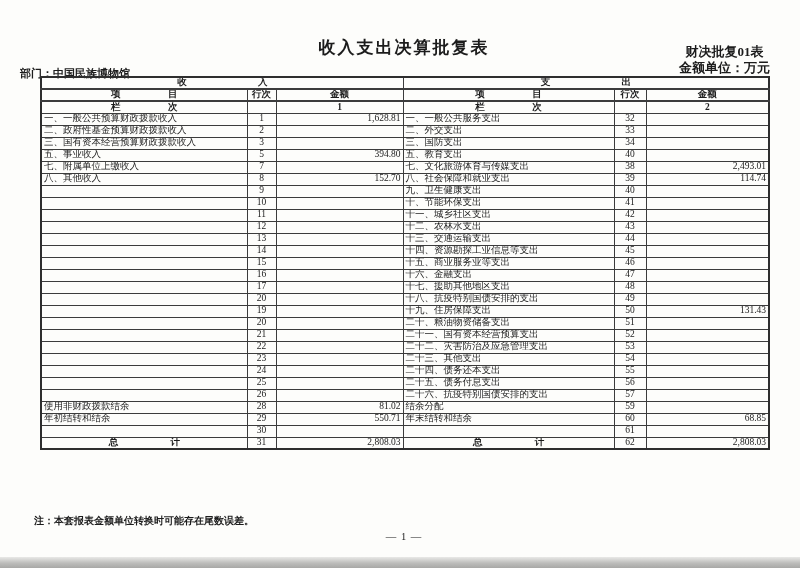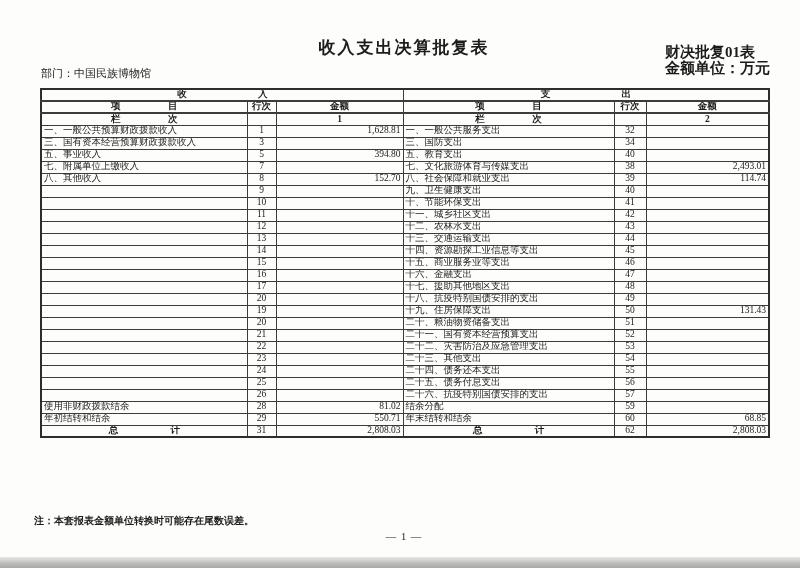--- a/index.html
+++ b/index.html
@@ -10,29 +10,29 @@
     font-family:"Liberation Serif","DejaVu Serif",serif;
     color:#1c1c1c;
   }
   .page-title {
     position:absolute; top:36px; left:40px; width:728px;
     text-align:center; font-size:17px; font-weight:bold;
     font-family:"Liberation Sans","DejaVu Sans",sans-serif;
     letter-spacing:2px;
   }
   .corner {
-    position:absolute; top:44px; right:30px; text-align:left;
-    font-size:15px; font-weight:bold; line-height:16px;
+    position:absolute; top:44px; right:30px; text-align:center;
+    font-size:13px; font-weight:bold; line-height:16px;
   }
   .dept {
-    position:absolute; top:66px; left:41px;
-    font-size:11px; font-weight:normal;
+    position:absolute; top:66px; left:20px;
+    font-size:11px; font-weight:bold;
   }
   table.fiscal {
-    position:absolute; top:88px; left:40px;
+    position:absolute; top:76px; left:40px;
     width:728px; height:302px;
     border-collapse:collapse; table-layout:fixed;
   }
   table.fiscal td {
     border:1px solid #3c3c3c;
     font-size:9.5px; line-height:1;
     white-space:nowrap; overflow:hidden;
     padding:0 2px; height:12px;
     vertical-align:middle;
   }
@@ -105,20 +105,28 @@
     </tr>
   <tr>
         <td class="item">一、一般公共预算财政拨款收入</td>
         <td class="line">1</td>
         <td class="amount">1,628.81</td>
         <td class="item">一、一般公共服务支出</td>
         <td class="line">32</td>
         <td class="amount"></td>
       </tr>
       <tr>
+        <td class="item">二、政府性基金预算财政拨款收入</td>
+        <td class="line">2</td>
+        <td class="amount"></td>
+        <td class="item">二、外交支出</td>
+        <td class="line">33</td>
+        <td class="amount"></td>
+      </tr>
+      <tr>
         <td class="item">三、国有资本经营预算财政拨款收入</td>
         <td class="line">3</td>
         <td class="amount"></td>
         <td class="item">三、国防支出</td>
         <td class="line">34</td>
         <td class="amount"></td>
       </tr>
       <tr>
         <td class="item">五、事业收入</td>
         <td class="line">5</td>
@@ -297,20 +305,28 @@
       </tr>
       <tr>
         <td class="item">年初结转和结余</td>
         <td class="line">29</td>
         <td class="amount">550.71</td>
         <td class="item">年末结转和结余</td>
         <td class="line">60</td>
         <td class="amount">68.85</td>
       </tr>
       <tr>
+        <td class="item"></td>
+        <td class="line">30</td>
+        <td class="amount"></td>
+        <td class="item"></td>
+        <td class="line">61</td>
+        <td class="amount"></td>
+      </tr>
+      <tr>
         <td class="item total-label"><span class="ls-big">总计</span></td>
         <td class="line">31</td>
         <td class="amount">2,808.03</td>
         <td class="item total-label"><span class="ls-big">总计</span></td>
         <td class="line">62</td>
         <td class="amount">2,808.03</td>
       </tr>
     </tbody>
 </table>
 

